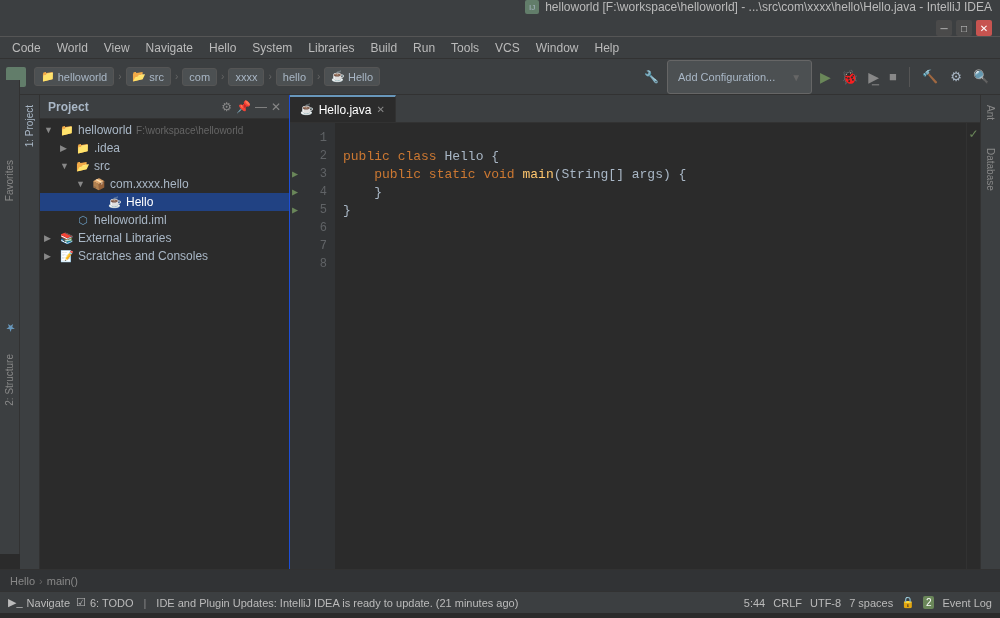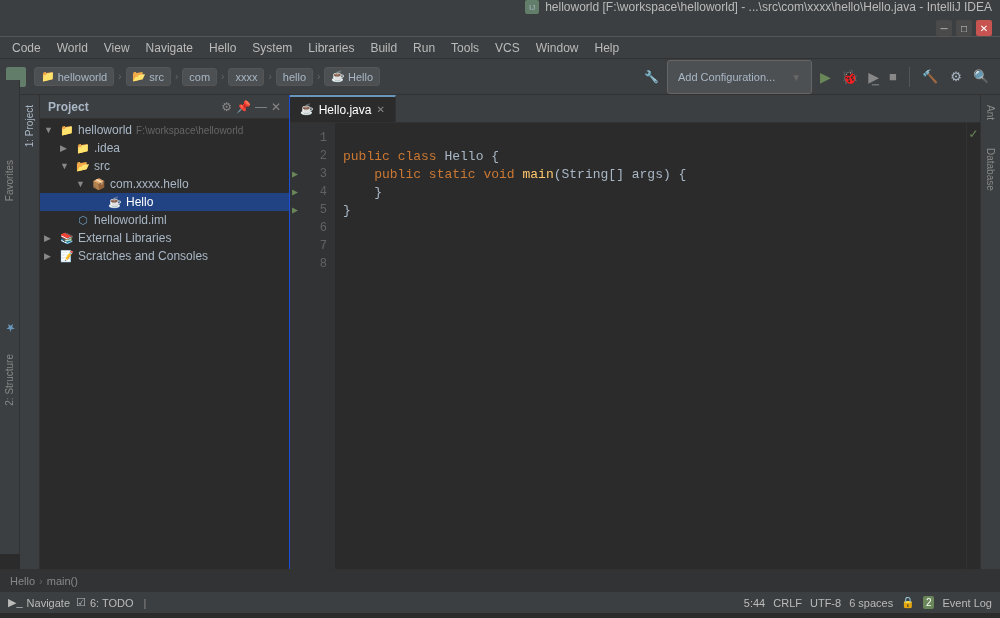--- a/index.html
+++ b/index.html
@@ -530,26 +530,27 @@
   <div class="status-left">
     <div class="status-terminal">
       <span>▶_</span>
       <span>Navigate</span>
     </div>
     <div class="status-todo">
       <span>☑</span>
       <span>6: TODO</span>
     </div>
     <span style="color:#888; margin:0 4px;">|</span>
+    <span class="status-update-msg">IDE and Plugin Updates: IntelliJ IDEA is ready to update. (21 minutes ago)</span>
   </div>
   <div class="status-right">
     <span>5:44</span>
     <span>CRLF</span>
     <span>UTF-8</span>
-    <span>6 spaces</span>
+    <span>7 spaces</span>
     <span style="color:#888;">🔒</span>
     <span style="background:#6a8759; color:white; border-radius:2px; padding:1px 3px; font-size:10px;">2</span>
     <span>Event Log</span>
   </div>
 </div>
 
 <style>
   .main-layout {
     position: relative;
   }

